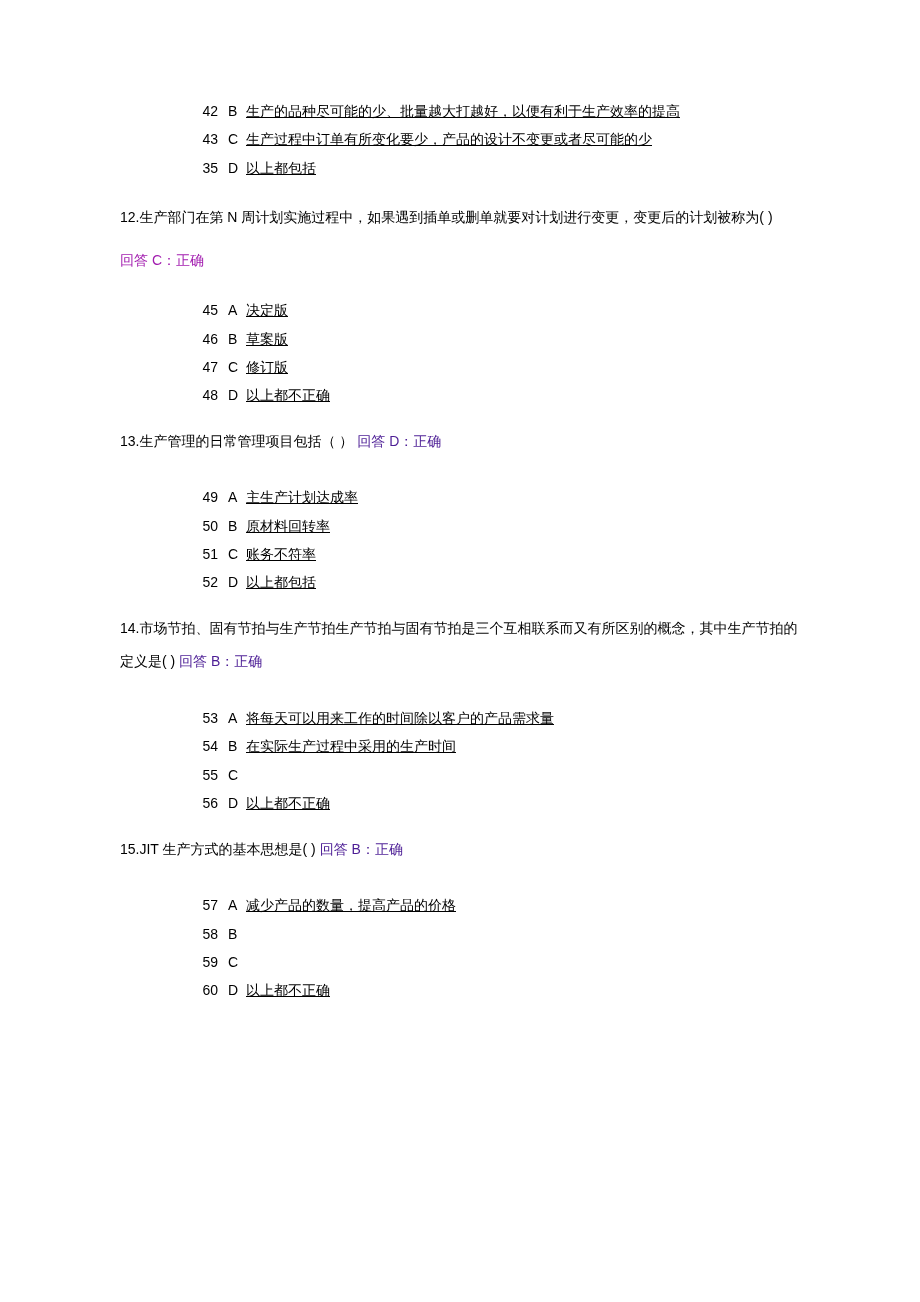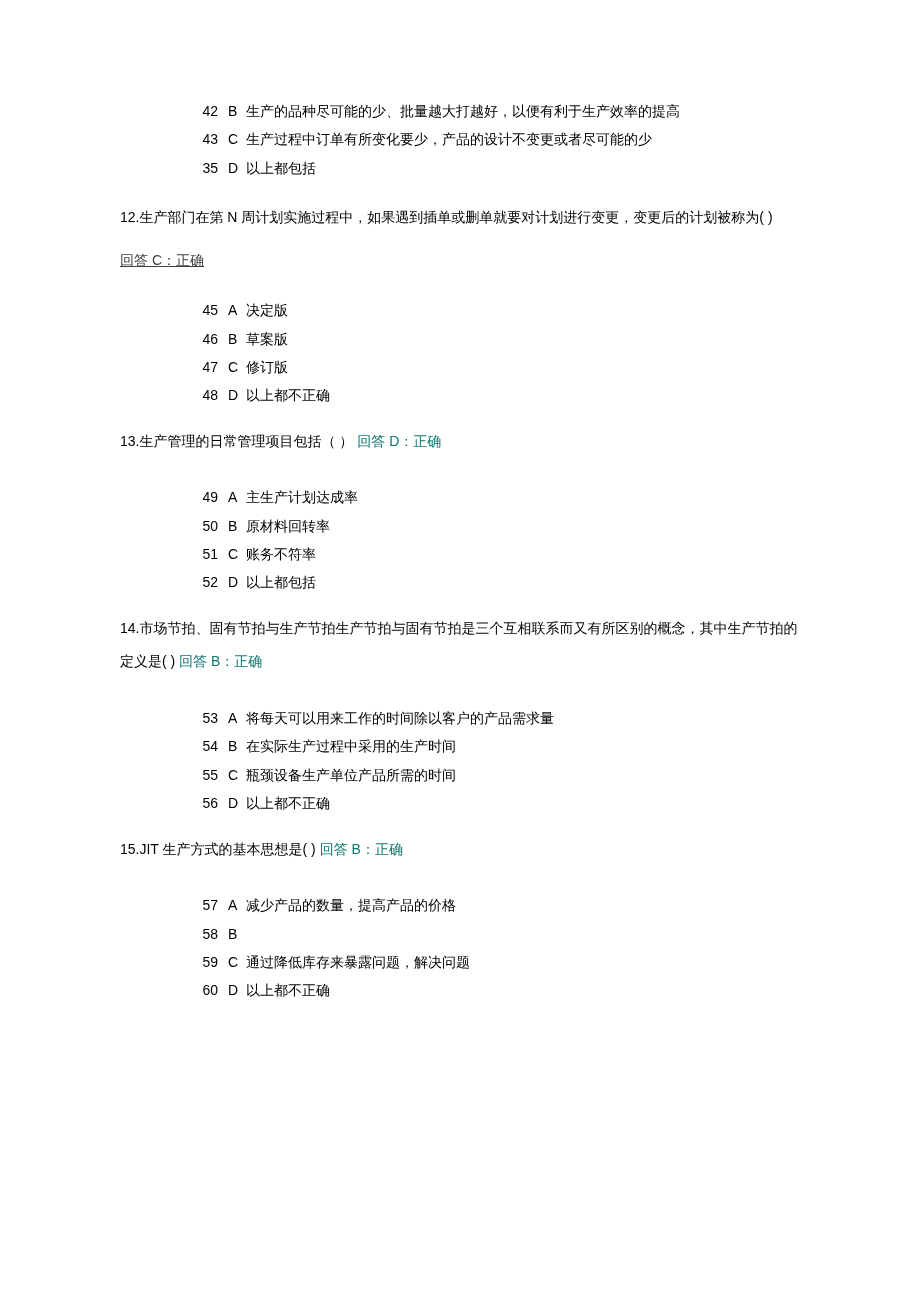--- a/index.html
+++ b/index.html
@@ -23,37 +23,37 @@
       text-align: right;
       font-family: Arial, sans-serif;
     }
     .option-letter {
       min-width: 24px;
       padding-left: 10px;
       font-family: Arial, sans-serif;
     }
     .option-text {
       padding-left: 4px;
+      text-decoration: underline;
     }
     .question {
       margin-top: 18px;
       margin-bottom: 14px;
       line-height: 2.4;
     }
     .qnum {
       font-family: Arial, sans-serif;
     }
     .answer {
-      color: #0f766e;
+      color: #4c1d95;
     }
     .answer-standalone {
-      color: #404040;
+      color: #a21caf;
       margin-top: 8px;
       margin-bottom: 28px;
-      text-decoration: underline;
     }
     .options-block {
       margin-bottom: 10px;
       margin-top: 28px;
     }
     .pre-options {
       margin-bottom: 22px;
     }
   </style>
 </head>
@@ -142,21 +142,20 @@
     <span class="option-text">将每天可以用来工作的时间除以客户的产品需求量</span>
   </div>
   <div class="option-row">
     <span class="option-num">54</span>
     <span class="option-letter">B</span>
     <span class="option-text">在实际生产过程中采用的生产时间</span>
   </div>
   <div class="option-row">
     <span class="option-num">55</span>
     <span class="option-letter">C</span>
-    <span class="option-text">瓶颈设备生产单位产品所需的时间</span>
   </div>
   <div class="option-row">
     <span class="option-num">56</span>
     <span class="option-letter">D</span>
     <span class="option-text">以上都不正确</span>
   </div>
 </div>
 
 <div class="question">
   <span class="qnum">15.</span><span>JIT 生产方式的基本思想是( ) </span><span class="answer"><span>回答 </span><span>B：正确</span></span>
@@ -167,20 +166,19 @@
     <span class="option-letter">A</span>
     <span class="option-text">减少产品的数量，提高产品的价格</span>
   </div>
   <div class="option-row">
     <span class="option-num">58</span>
     <span class="option-letter">B</span>
   </div>
   <div class="option-row">
     <span class="option-num">59</span>
     <span class="option-letter">C</span>
-    <span class="option-text">通过降低库存来暴露问题，解决问题</span>
   </div>
   <div class="option-row">
     <span class="option-num">60</span>
     <span class="option-letter">D</span>
     <span class="option-text">以上都不正确</span>
   </div>
 </div>
 
 </body></html>

